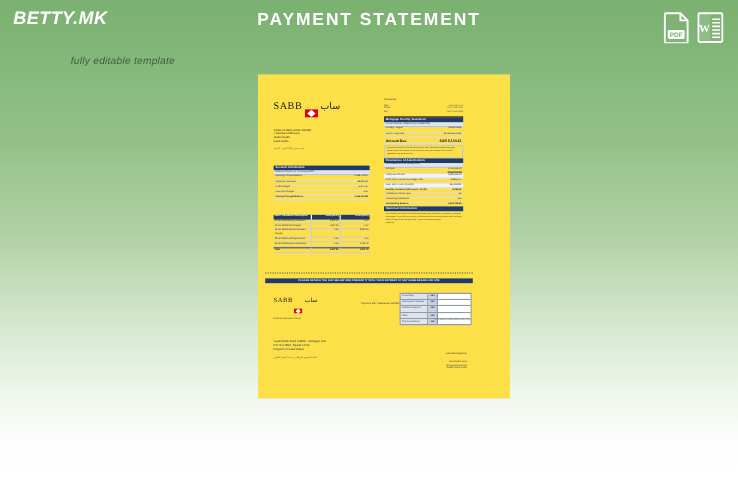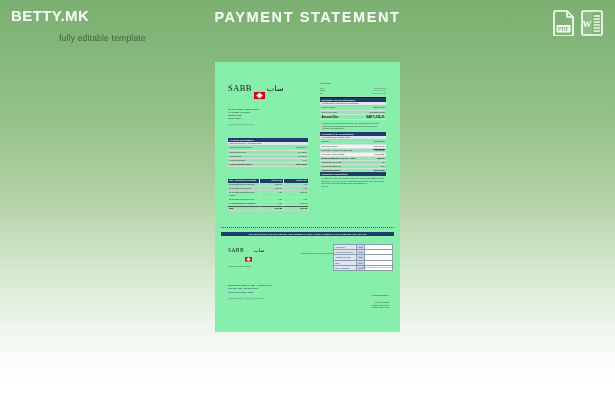--- a/index.html
+++ b/index.html
@@ -18,49 +18,49 @@
         #d6e8cf 68%,
         #eff6ec 82%,
         #fdfefd 92%,
         #ffffff 100%);
     position: relative;
   }
 
   
   .banner { position: absolute; left: 0; top: 0; width: 615px; height: 52px; }
 
-  .brand { position: absolute; left: 11px; top: 8px; }
+  .brand { position: absolute; left: 11px; top: 8px; font-style: italic; }
   .brand-name {
     font-size: 15px; font-weight: bold; color: #ffffff;
     letter-spacing: 0.4px; line-height: 16px;
   }
   .brand-sub {
     font-size: 8.5px; color: #3f5e39; line-height: 12px;
-    margin-top: 8px; letter-spacing: 0.2px; padding-left: 48px;
+    margin-top: 20px; letter-spacing: 0.2px; padding-left: 48px;
   }
 
   .banner-title {
     position: absolute; left: 0; top: 9px; width: 615px;
     text-align: center;
     font-size: 14.5px; font-weight: bold; color: #ffffff;
     letter-spacing: 1.6px;
   }
 
   .doc-icons {
     position: absolute; right: 12px; top: 10px;
     display: flex; gap: 6px; align-items: flex-start;
   }
   .ic { width: 22px; height: 26px; position: relative; }
   .ic svg { display: block; }
 
   
   .sheet {
     position: absolute; left: 215px; top: 62px;
-    width: 185px; height: 270px;
-    background: #86efac;
+    width: 210px; height: 270px;
+    background: #fde047;
   }
 
   .pg { position: absolute; left: 0; top: 0; width: 185px; }
 
   
   .logo-row { position: absolute; left: 13px; top: 21px; display: flex; align-items: center; gap: 2px; }
   .logo-sabb { font-family: "Liberation Serif", serif; font-size: 8.5px; letter-spacing: 0.4px; color: #1a1a1a; }
   .logo-mark { width: 11px; height: 7px; position: relative; }
   .logo-ar { font-size: 8px; color: #1a1a1a; letter-spacing: 0.2px; }
   .nano { font-size: 1.6px; line-height: 2.3px; color: #444; }

